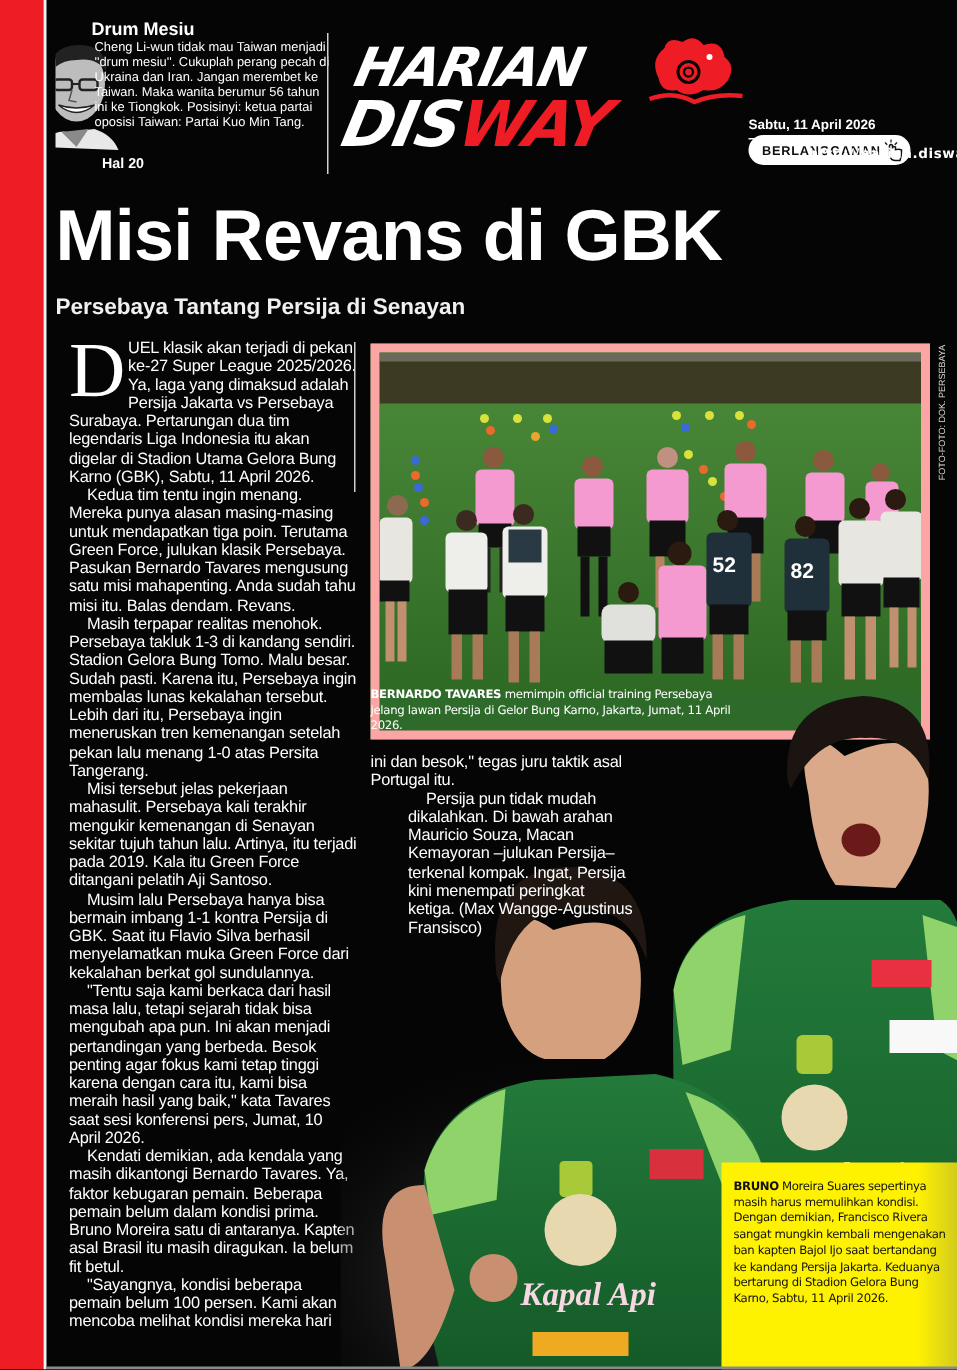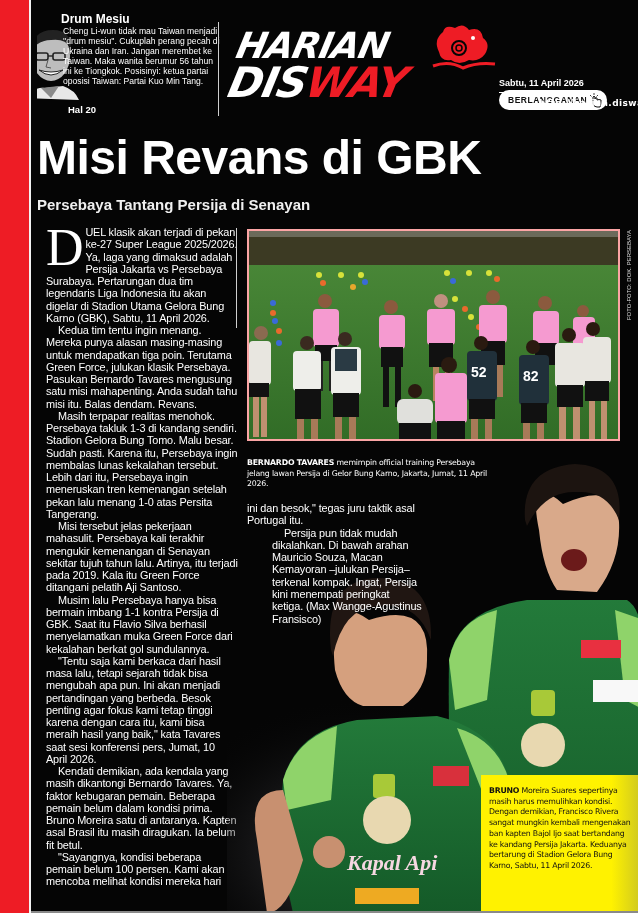--- a/index.html
+++ b/index.html
@@ -38,21 +38,21 @@
   .subhead { position: absolute; left: 0; width: 607px; top: 196px; font-size: 15px; font-weight: bold; color: #f0f0f0; }
 
   
   .col1 { position: absolute; left: 9px; top: 226px; width: 192px; font-size: 10.9px; line-height: 12.25px; color: #fff; letter-spacing: -0.15px; }
   .col1 p { text-indent: 12px; }
   .col1 p.first { text-indent: 0; }
   .dropcap { float: left; font-family: "Liberation Serif", serif; font-size: 52px; line-height: 40px; padding-top: 2px; margin-right: 2px; color: #fff; }
   .col-rule { position: absolute; left: 199px; top: 228px; width: 1px; height: 100px; background: #cfcfcf; }
 
   
-  .photo { position: absolute; left: 210px; top: 229px; width: 373px; height: 212px; border: 2px solid #fca5a5; overflow: hidden; background: #2e6a2a; }
+  .photo { position: absolute; left: 210px; top: 229px; width: 373px; height: 264px; border: 6px solid #fca5a5; overflow: hidden; background: #2e6a2a; }
   .photo-credit { position: absolute; left: 586px; top: 232px; width: 12px; height: 92px; }
   .photo-credit span { position: absolute; left: -40px; top: 40px; width: 92px; transform: rotate(-90deg); font-size: 6px; color: #ddd; text-align: center; white-space: nowrap; }
   .caption { position: absolute; left: 210px; top: 458px; width: 240px; font-size: 7.8px; line-height: 10.5px; color: #fff; font-family: "DejaVu Sans", sans-serif; letter-spacing: -0.2px; }
   .caption b { font-weight: bold; }
 
   
   .col2 { position: absolute; left: 210px; top: 502px; width: 180px; font-size: 10.9px; line-height: 12.3px; color: #fff; letter-spacing: -0.15px; }
   .col2 p { text-indent: 12px; }
   .col2 p.first { text-indent: 0; }
 

